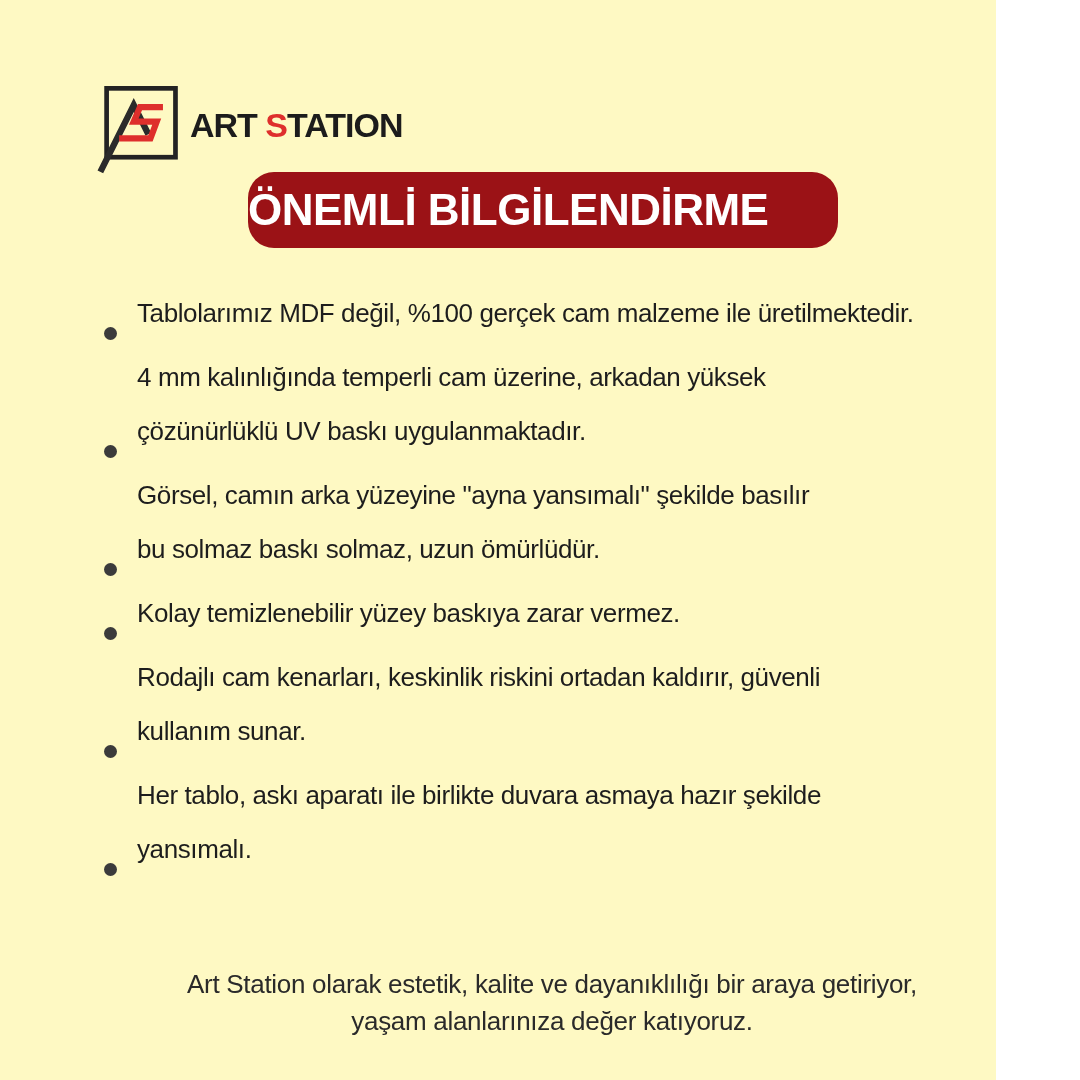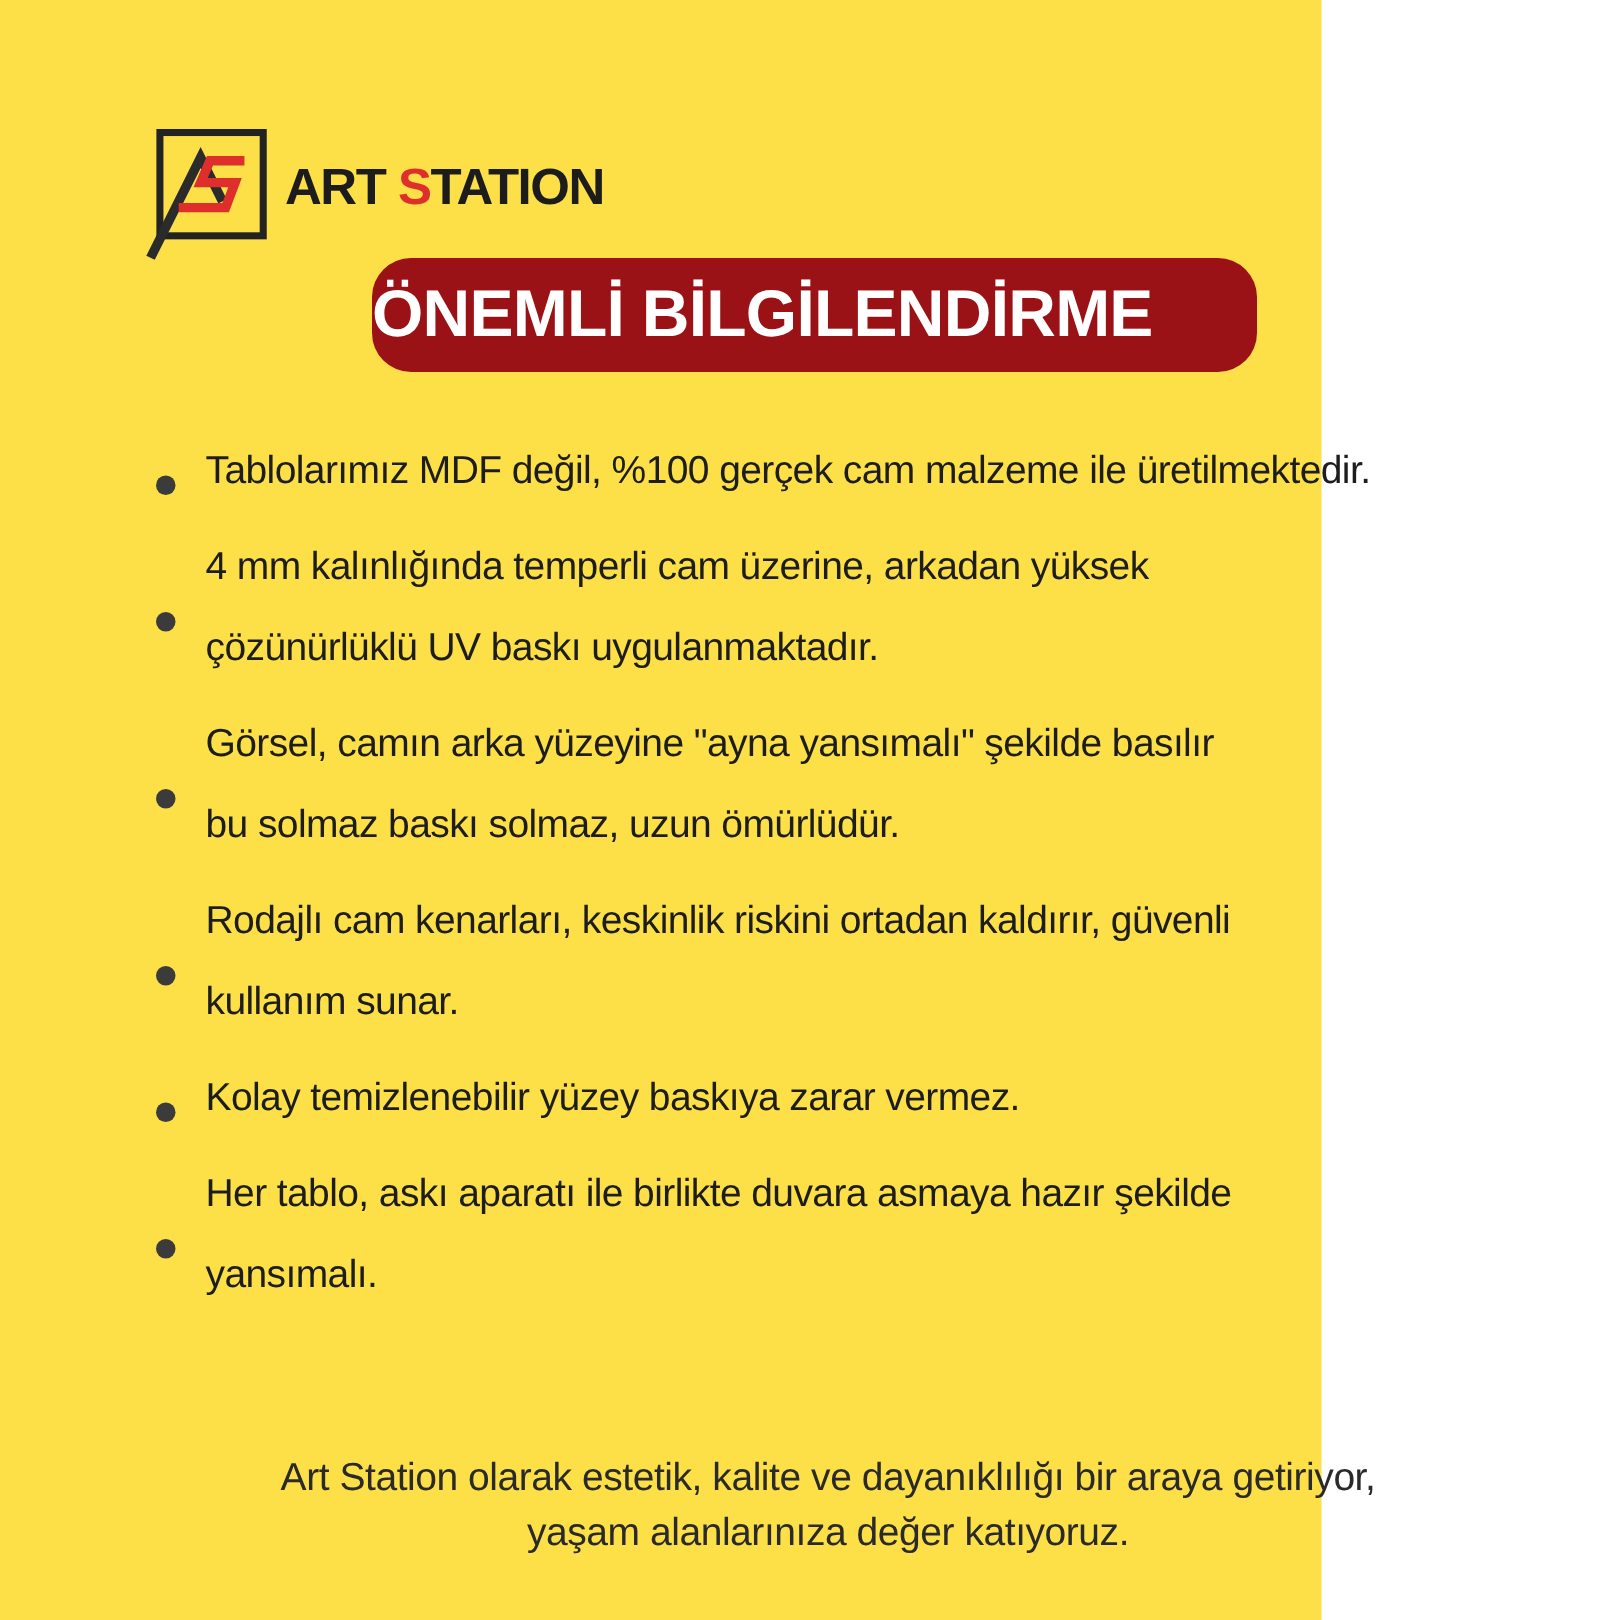--- a/index.html
+++ b/index.html
@@ -3,21 +3,21 @@
 <meta charset="utf-8">
 <style>
   * { margin: 0; padding: 0; box-sizing: border-box; }
   html, body {
     width: 1080px; height: 1080px;
     background: #ffffff;
     font-family: "Liberation Sans", sans-serif;
     position: relative;
     overflow: hidden;
   }
-  .page { position: absolute; inset: 0; width: 881px; height: 1080px; background: #fde047; }
+  .page { position: absolute; inset: 0; width: 996px; height: 1080px; background: #fef9c3; }
 
   
   .logo-mark { position: absolute; left: 94px; top: 80px; width: 92px; height: 96px; }
   .brand {
     position: absolute; left: 190px; top: 106px;
     font-size: 34px; font-weight: bold; letter-spacing: -1px;
     color: #1c1c1c; white-space: nowrap;
   }
   .brand .accent { color: #de2f2c; }
 
@@ -33,21 +33,21 @@
     color: #ffffff; font-size: 44px; font-weight: bold;
     letter-spacing: -0.5px; white-space: nowrap;
   }
 
   
   .info-list {
     position: absolute; left: 104px; top: 286px; width: 930px;
     list-style: none;
   }
   .info-item {
-    display: flex; align-items: center;
+    display: flex; align-items: flex-end;
     margin-bottom: 10px;
   }
   .dot {
     flex: 0 0 auto;
     width: 13px; height: 13px; border-radius: 50%;
     background: #3b3b3b;
     margin-top: 21px; margin-right: 20px;
   }
   .bullet-text {
     font-size: 26px; line-height: 54px;
@@ -100,28 +100,28 @@
       <li class="info-item">
       <span class="dot"></span>
       <div class="bullet-text">
           <div>Görsel, camın arka yüzeyine "ayna yansımalı" şekilde basılır</div>
           <div>bu solmaz baskı solmaz, uzun ömürlüdür.</div>
         </div>
     </li>
       <li class="info-item">
       <span class="dot"></span>
       <div class="bullet-text">
-          <div>Rodajlı cam kenarları, keskinlik riskini ortadan kaldırır, güvenli</div>
-          <div>kullanım sunar.</div>
+          <div>Kolay temizlenebilir yüzey baskıya zarar vermez.</div>
         </div>
     </li>
       <li class="info-item">
       <span class="dot"></span>
       <div class="bullet-text">
-          <div>Kolay temizlenebilir yüzey baskıya zarar vermez.</div>
+          <div>Rodajlı cam kenarları, keskinlik riskini ortadan kaldırır, güvenli</div>
+          <div>kullanım sunar.</div>
         </div>
     </li>
       <li class="info-item">
       <span class="dot"></span>
       <div class="bullet-text">
           <div>Her tablo, askı aparatı ile birlikte duvara asmaya hazır şekilde</div>
           <div>yansımalı.</div>
         </div>
     </li>
     </ul>

